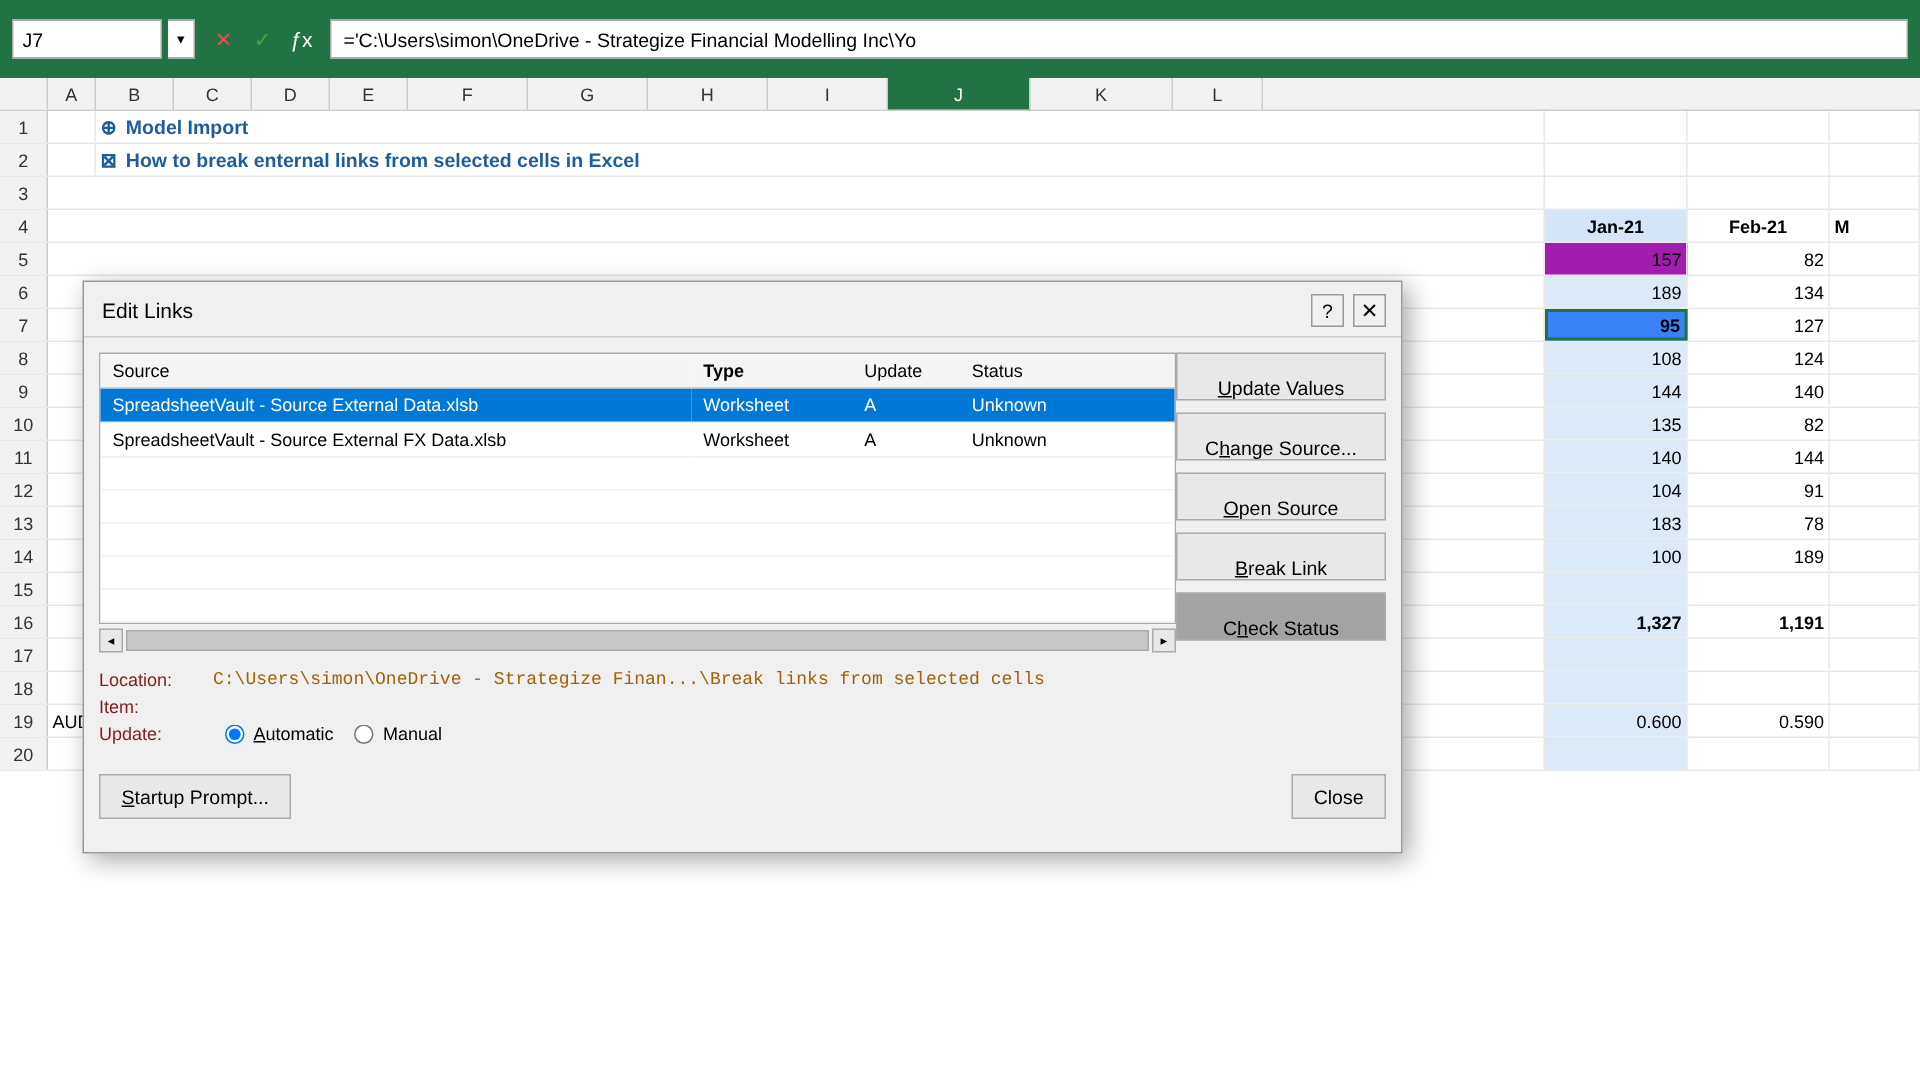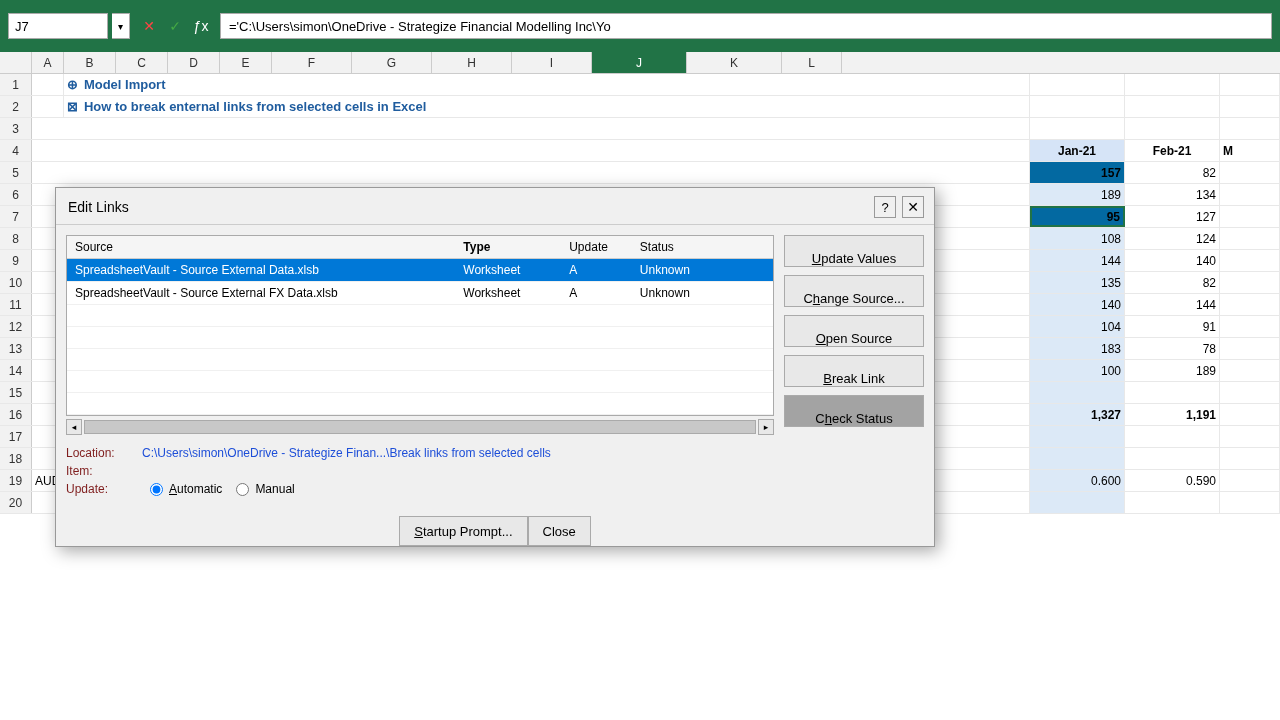--- a/index.html
+++ b/index.html
@@ -216,21 +216,20 @@
       display: flex;
       gap: 0;
       padding: 10px;
     }
 
     
     .dialog-left {
       flex: 1;
       display: flex;
       flex-direction: column;
-      margin-right: 10px;
     }
 
     
     .links-table-container {
       border: 1px solid #aaa;
       background: #fff;
       flex: 1;
     }
     .links-table {
       width: 100%;
@@ -296,22 +295,23 @@
       display: flex;
       margin-bottom: 4px;
       gap: 6px;
     }
     .info-label {
       font-weight: normal;
       min-width: 70px;
       color: #7f1d1d;
     }
     .info-value {
-      color: #1d4ed8;
+      color: #a16207;
       flex: 1;
+      font-family: Liberation Mono, monospace;
     }
 
     
     .update-row {
       display: flex;
       align-items: center;
       gap: 14px;
       margin-top: 4px;
     }
     .radio-group {
@@ -348,23 +348,23 @@
       justify-content: center;
       padding: 0 4px;
     }
     .action-btn.primary {
       background: #a3a3a3;
     }
 
     
     .dialog-footer {
       display: flex;
-      justify-content: center;
-      align-items: center;
-      padding: 6px 10px 0 10px;
+      justify-content: space-between;
+      align-items: center;
+      padding: 6px 10px 22px 10px;
     }
     .footer-left {
       display: flex;
       gap: 8px;
     }
     .footer-btn {
       height: 30px;
       padding: 0 14px;
       background: #e8e8e8;
       border: 1px solid #aaa;
@@ -442,37 +442,37 @@
     <div class="row-num">4</div>
     <div class="cell" style="flex:1;"></div>
     <div class="cell w-j" style="font-weight:bold;justify-content:center;background:#d6e4f7;">Jan-21</div>
     <div class="cell w-k" style="font-weight:bold;justify-content:center;">Feb-21</div>
     <div class="cell w-l" style="font-weight:bold;">M</div>
   </div>
 
   <div class="grid-row">
     <div class="row-num">5</div>
     <div class="cell" style="flex:1;"></div>
-    <div class="cell w-j number" style="background:#0369a1;font-weight:bold;">157</div>
+    <div class="cell w-j number" style="background:#a21caf;">157</div>
     <div class="cell w-k number">82</div>
     <div class="cell w-l"></div>
   </div>
 
   <div class="grid-row">
     <div class="row-num">6</div>
     <div class="cell" style="flex:1;"></div>
     <div class="cell w-j number" style="background:#dce9f7;">189</div>
     <div class="cell w-k number">134</div>
     <div class="cell w-l"></div>
   </div>
 
   <div class="grid-row">
     <div class="row-num">7</div>
     <div class="cell" style="flex:1;"></div>
-    <div class="cell w-j number" style="background:#0369a1;border:2px solid #217346;font-weight:bold;">95</div>
+    <div class="cell w-j number" style="background:#3b82f6;border:2px solid #217346;font-weight:bold;">95</div>
     <div class="cell w-k number">127</div>
     <div class="cell w-l"></div>
   </div>
 
   <div class="grid-row">
     <div class="row-num">8</div>
     <div class="cell" style="flex:1;"></div>
     <div class="cell w-j number" style="background:#dce9f7;">108</div>
     <div class="cell w-k number">124</div>
     <div class="cell w-l"></div>

